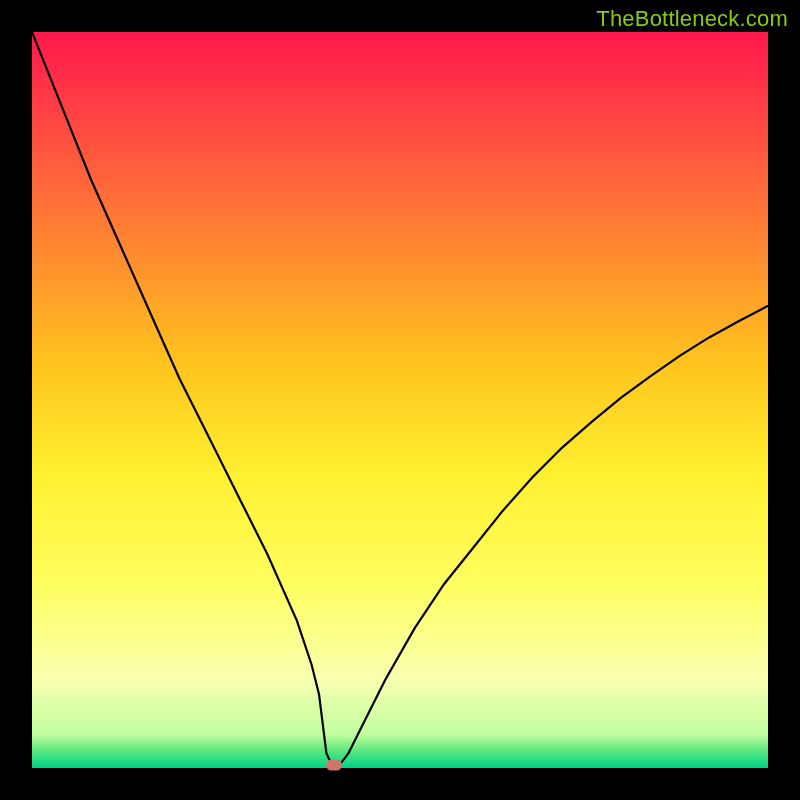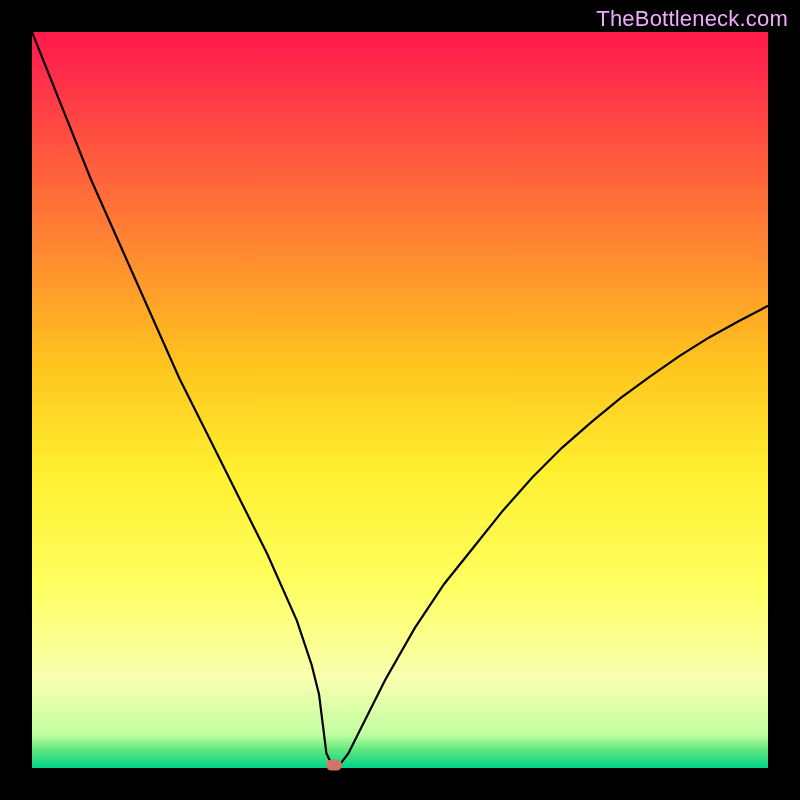--- a/index.html
+++ b/index.html
@@ -23,21 +23,21 @@
     position: absolute;
     left: 0;
     top: 0;
     width: 736px;
     height: 736px;
   }
   .watermark {
     position: absolute;
     top: 6px;
     right: 12px;
-    color: #f0abfc;
+    color: #84cc16;
     font-size: 22px;
     font-weight: 500;
     letter-spacing: 0.2px;
   }
   .marker {
     position: absolute;
     width: 16px;
     height: 11px;
     border-radius: 6px;
     transform: translate(-50%, -50%);

